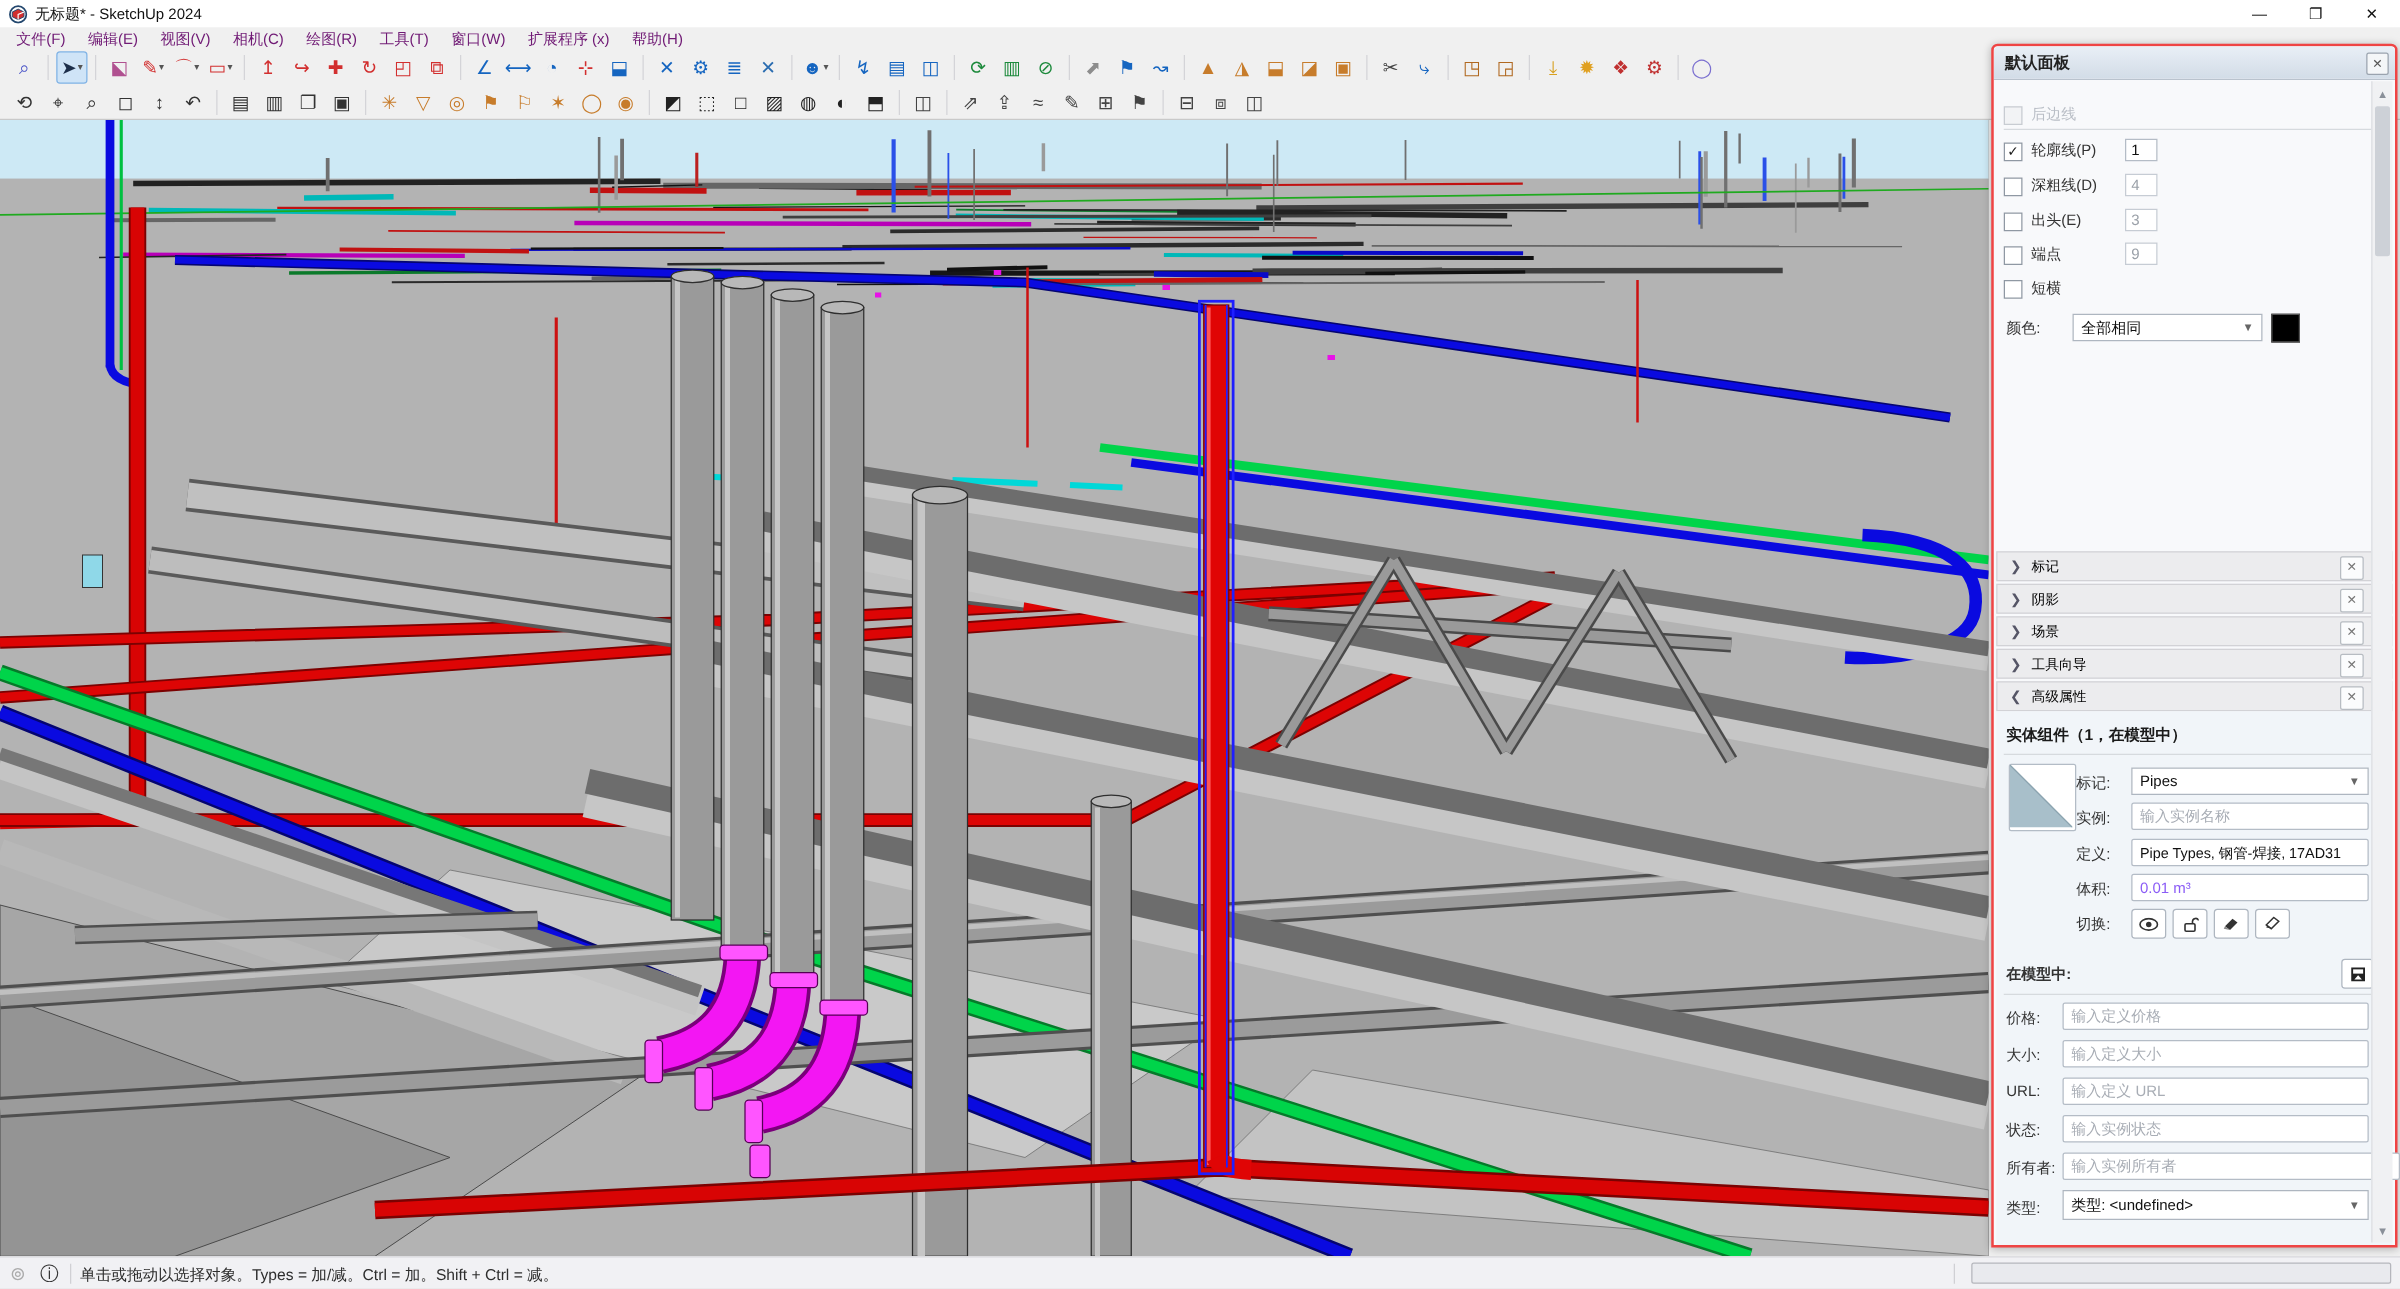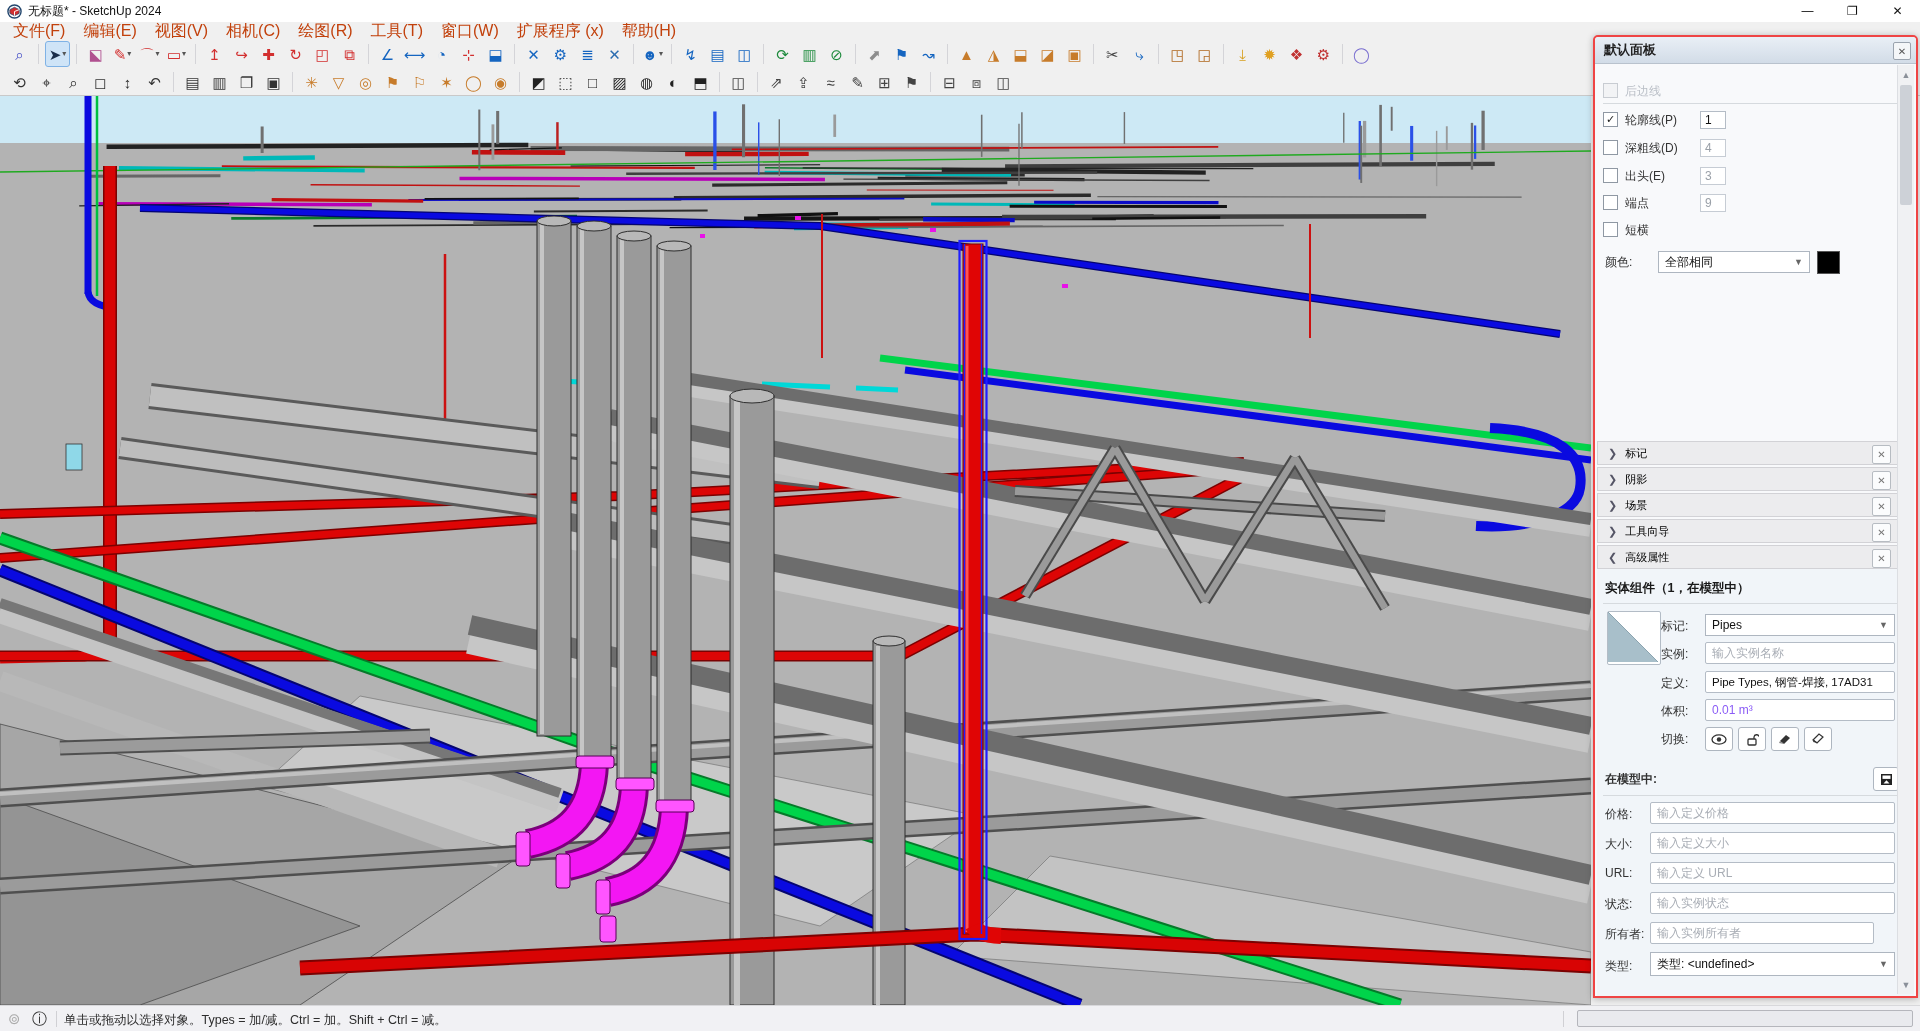--- a/index.html
+++ b/index.html
@@ -7,36 +7,36 @@
        font-family:"Liberation Sans","DejaVu Sans",sans-serif;background:#f0f0f0;
        -webkit-font-smoothing:antialiased;}
   
   .titlebar{position:absolute;left:0;top:0;width:1920px;height:22px;background:#ffffff;display:flex;align-items:center;}
   .titlebar .logo{width:15px;height:15px;margin:0 6px 0 7px;}
   .titlebar .title{font-size:12px;color:#111;}
   .wincontrols{position:absolute;right:0;top:0;height:22px;display:flex;}
   .winbtn{width:45px;height:22px;display:flex;align-items:center;justify-content:center;font-size:12px;color:#111;cursor:default;}
   
   .menubar{position:absolute;left:0;top:22px;width:1920px;height:18px;background:#f0f0f0;display:flex;align-items:center;padding-left:4px;box-sizing:border-box;}
-  .menuitem{font-size:16px;color:#c2410c;padding:0 9px;height:18px;display:flex;align-items:center;}
+  .menuitem{font-size:12px;color:#701a75;padding:0 9px;height:18px;display:flex;align-items:center;}
   
   .toolbars{position:absolute;left:0;top:40px;width:1920px;height:56px;background:#f0f0f0;border-bottom:1px solid #c9c9c9;box-sizing:border-box;}
   .toolrow{height:28px;display:flex;align-items:center;padding-left:6px;}
   .tbtn{min-width:23px;height:24px;display:flex;align-items:center;justify-content:center;font-size:15px;line-height:1;margin:0 1px;border:1px solid transparent;border-radius:3px;position:relative;}
   .tbtn.pressed{background:#cfe4f7;border-color:#7fb2e5;}
   .tbtn .dd{font-size:8px;color:#555;margin-left:1px;}
   .tsep{width:1px;height:20px;background:#d4d4d8;margin:0 5px;}
   
   .viewport{position:absolute;left:0;top:96px;width:1591px;height:909px;background:#b3b3b3;overflow:hidden;}
   
   .panel{position:absolute;left:1593px;top:35px;width:325px;height:963px;background:#f8f9fb;border:2px solid #ef4444;border-radius:5px 5px 0 0;box-shadow:0 1px 7px rgba(0,0,0,.28);box-sizing:border-box;}
   .panel-header{position:absolute;left:0;top:0;right:0;height:26px;border-radius:4px 4px 0 0;background:linear-gradient(#e9eff6,#d2dce7);display:flex;align-items:center;border-bottom:1px solid #b9c2cd;}
   .panel-header .ptitle{font-size:13px;font-weight:bold;color:#222;margin-left:9px;}
   .panel-header .pclose{position:absolute;right:5px;top:5px;width:16px;height:16px;border:1px solid #9aa3ae;background:#f4f6f8;color:#555;font-size:10px;display:flex;align-items:center;justify-content:center;border-radius:2px;}
-  .prow{position:absolute;display:flex;align-items:flex-start;font-size:12px;color:#333;}
+  .prow{position:absolute;display:flex;align-items:flex-end;font-size:12px;color:#333;}
   .cb{width:13px;height:13px;border:1px solid #8f98a3;background:#fff;display:inline-flex;align-items:center;justify-content:center;font-size:11px;font-weight:bold;color:#1a1a1a;margin-right:7px;flex:none;}
   .cb.disabled{border-color:#c8ccd2;background:#f2f3f5;}
   .lbl-disabled{color:#b9bec6;}
   .numbox{position:absolute;width:26px;height:18px;border:1px solid #b4bcc6;background:#fff;font-size:12px;text-align:left;padding:0 4px;box-sizing:border-box;font-family:inherit;color:#111;}
   .numbox.dim{color:#9aa0a8;border-color:#c6ccd4;}
   .psep{position:absolute;left:8px;right:14px;height:1px;background:#d6dade;}
   .dropdown{height:22px;border:1px solid #aeb6c0;background:#fff;display:flex;align-items:center;font-size:12px;color:#111;padding:0 6px;box-sizing:border-box;position:relative;}
   .dropdown .arrow{position:absolute;right:6px;font-size:9px;color:#666;}
   .swatch{width:21px;height:21px;border:1px solid #555;background:#000;}
   .sechdr{position:absolute;left:2px;right:2px;height:24px;background:#ececee;border:1px solid #d2d2d6;display:flex;align-items:center;box-sizing:border-box;}
@@ -748,21 +748,21 @@
   <div class="elabel" style="left:10px;top:799px;">大小:</div>
   <input class="einput" style="left: 55px; top: 795px; width: 245px;" placeholder="输入定义大小">
 
   <div class="elabel" style="left:10px;top:829px;">URL:</div>
   <input class="einput" style="left: 55px; top: 825px; width: 245px;" placeholder="输入定义 URL">
 
   <div class="elabel" style="left:10px;top:859px;">状态:</div>
   <input class="einput" style="left: 55px; top: 855px; width: 245px;" placeholder="输入实例状态">
 
   <div class="elabel" style="left:10px;top:889px;">所有者:</div>
-  <input class="einput" style="left: 55px; top: 885px; width: 224px;" placeholder="输入实例所有者">
+  <input class="einput" style="left: 55px; top: 885px; width: 270px;" placeholder="输入实例所有者">
 
   <div class="elabel" style="left:10px;top:921px;">类型:</div>
   <div class="dropdown" style="position:absolute;left:55px;top:915px;width:245px;height:24px;">
     <span>类型: &lt;undefined&gt;</span>
     <span class="arrow">▼</span>
   </div>
 
   <div class="pscroll">
     <span class="sarrow" style="top:2px;">▲</span>
     <div class="sthumb"></div>

